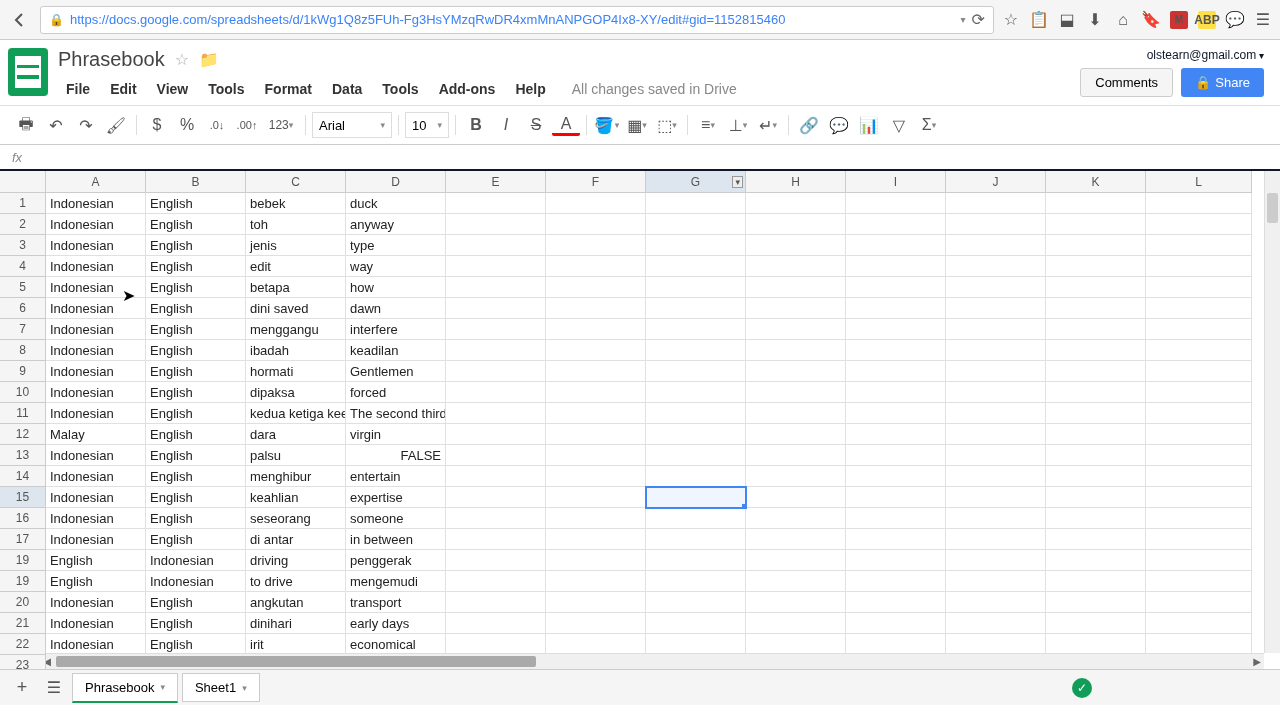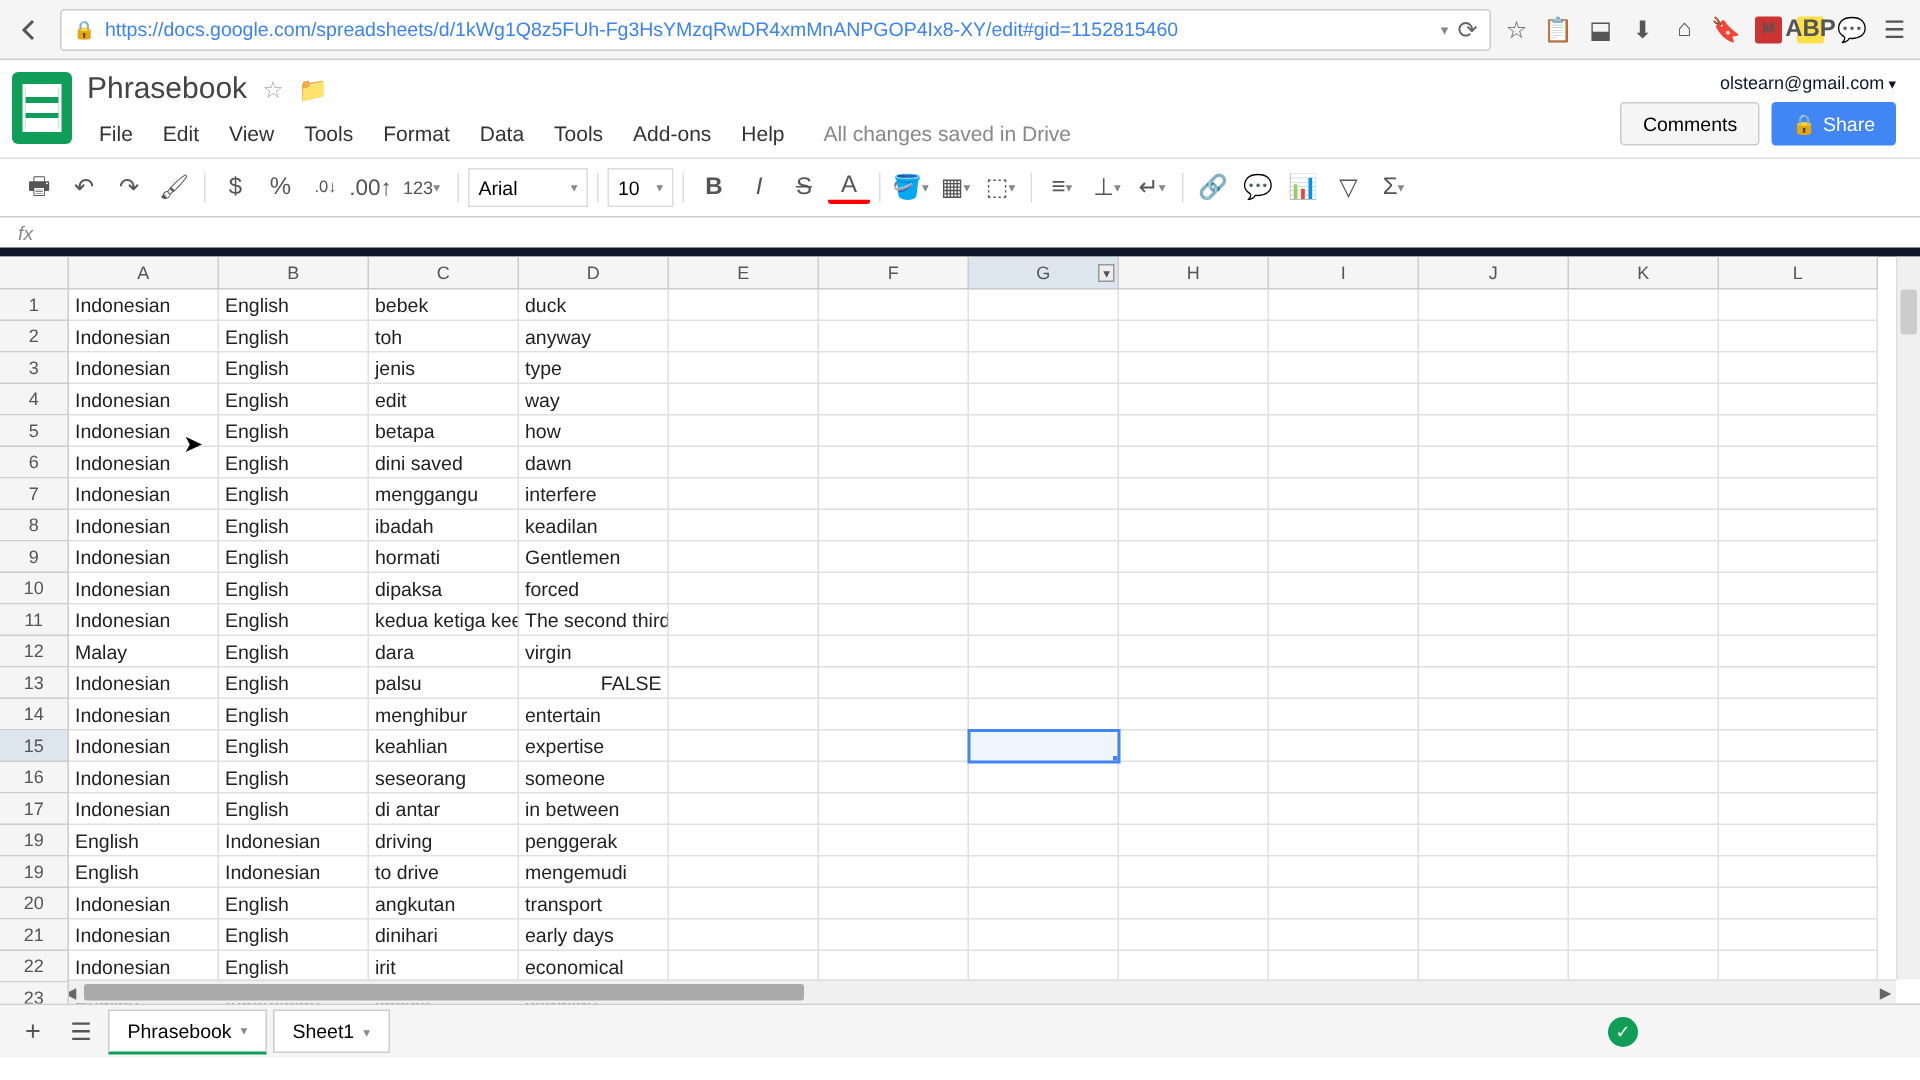--- a/index.html
+++ b/index.html
@@ -8,51 +8,51 @@
 
 .browser-bar { height: 40px; background: #f5f5f5; border-bottom: 1px solid #ccc; display: flex; align-items: center; padding: 0 8px; gap: 8px; }
 .nav-back { width: 24px; height: 24px; display: flex; align-items: center; justify-content: center; cursor: pointer; }
 .url-bar { flex: 1; height: 28px; background: #fff; border: 1px solid #ccc; border-radius: 3px; display: flex; align-items: center; padding: 0 8px; gap: 6px; }
 .lock-icon { color: #5a5; font-size: 12px; }
 .url-text { flex: 1; font-size: 13px; color: #3b82f6; }
 .reload-icon { color: #666; cursor: pointer; }
 .browser-icons { display: flex; gap: 10px; align-items: center; }
 .browser-icons span { width: 18px; height: 18px; display: inline-flex; align-items: center; justify-content: center; color: #555; cursor: pointer; }
 .ext-red { background: #c33; color: white; font-size: 10px; font-weight: bold; padding: 1px 2px; border-radius: 2px; }
-.ext-darkred { background: #fde047; color: white; font-size: 16px; font-weight: bold; padding: 1px 3px; border-radius: 2px; }
+.ext-darkred { background: #fde047; color: white; font-size: 12px; font-weight: bold; padding: 1px 3px; border-radius: 2px; }
 
 
 .doc-header { padding: 8px 16px 0 8px; display: flex; align-items: flex-start; }
 .app-icon { width: 40px; height: 48px; background: #0f9d58; border-radius: 4px; margin-right: 10px; display: flex; align-items: center; justify-content: center; }
 .app-icon::before { content: ""; width: 22px; height: 28px; background: linear-gradient(#fff 25%, #0f9d58 25%, #0f9d58 37%, #fff 37%, #fff 62%, #0f9d58 62%, #0f9d58 75%, #fff 75%); border: 2px solid white; }
 .title-area { flex: 1; }
 .title-row { display: flex; align-items: center; gap: 10px; }
 .doc-title { font-size: 20px; color: #444; }
 .star-icon { color: #aaa; cursor: pointer; }
 .folder-icon { color: #888; cursor: pointer; }
 .menu-bar { display: flex; gap: 4px; margin-top: 6px; align-items: center; }
-.menu-item { padding: 4px 8px; font-size: 14px; color: #333; cursor: pointer; }
+.menu-item { padding: 4px 8px; font-size: 14px; color: #333; cursor: pointer; font-weight: bold; }
 .save-status { font-size: 14px; color: #888; margin-left: 14px; }
 .header-right { display: flex; flex-direction: column; align-items: flex-end; gap: 6px; }
 .user-email { font-size: 12px; color: #0f172a; }
 .user-email::after { content: " ▾"; font-size: 10px; }
 .header-buttons { display: flex; gap: 8px; }
 .comments-btn { padding: 6px 14px; background: #f5f5f5; border: 1px solid #ccc; border-radius: 3px; font-size: 13px; cursor: pointer; }
 .share-btn { padding: 6px 14px; background: #4285f4; color: white; border: none; border-radius: 3px; font-size: 13px; cursor: pointer; display: flex; align-items: center; gap: 4px; }
 
 
 .toolbar { height: 40px; border-top: 1px solid #e0e0e0; border-bottom: 1px solid #ccc; display: flex; align-items: center; padding: 0 12px; gap: 2px; margin-top: 4px; }
 .tool-btn { width: 28px; height: 28px; display: flex; align-items: center; justify-content: center; color: #555; cursor: pointer; border-radius: 2px; }
 .tool-sep { width: 1px; height: 20px; background: #ddd; margin: 0 4px; }
 .font-select { width: 80px; height: 26px; border: 1px solid #ddd; padding: 0 6px; font-size: 13px; display: flex; align-items: center; justify-content: space-between; cursor: pointer; }
 .size-select { width: 44px; height: 26px; border: 1px solid #ddd; padding: 0 6px; font-size: 13px; display: flex; align-items: center; justify-content: space-between; cursor: pointer; }
 .dd-arrow { font-size: 9px; color: #888; }
 
 
-.formula-bar { height: 26px; border-bottom: 6px solid #0f172a; display: flex; align-items: center; padding: 0 12px; }
+.formula-bar { height: 26px; border-bottom: 2px solid #0f172a; display: flex; align-items: center; padding: 0 12px; }
 .fx-label { font-style: italic; color: #888; font-size: 13px; margin-right: 12px; }
 .formula-input { flex: 1; border: none; outline: none; font-size: 13px; }
 
 
 .grid-area { position: relative; height: 498px; overflow: hidden; }
 .grid-corner { position: absolute; left: 0; top: 0; width: 46px; height: 22px; background: #f5f5f5; border-right: 1px solid #ccc; border-bottom: 1px solid #ccc; z-index: 3; }
 .col-headers { position: absolute; left: 46px; top: 0; right: 16px; height: 22px; display: flex; z-index: 2; }
 .col-header { background: #f5f5f5; border-right: 1px solid #ccc; border-bottom: 1px solid #ccc; display: flex; align-items: center; justify-content: center; font-size: 12px; color: #555; cursor: pointer; position: relative; }
 .col-header.selected { background: #dde6ef; }
 .col-header .filter-dd { position: absolute; right: 2px; font-size: 9px; border: 1px solid #999; padding: 0 2px; background: #eee; }
@@ -156,21 +156,21 @@
 
 <div class="toolbar">
   <span class="tool-btn">🖶</span>
   <span class="tool-btn">↶</span>
   <span class="tool-btn">↷</span>
   <span class="tool-btn">🖌</span>
   <span class="tool-sep"></span>
   <span class="tool-btn">$</span>
   <span class="tool-btn">%</span>
   <span class="tool-btn" style="font-size:11px"><span>.0</span>↓</span>
-  <span class="tool-btn" style="font-size:15px"><span>.00</span>↑</span>
+  <span class="tool-btn" style="font-size:11px"><span>.00</span>↑</span>
   <span class="tool-btn" style="font-size:12px;width:36px">
       <span>123</span>
       <span class="dd-arrow">▾</span>
     </span>
   <span class="tool-sep"></span>
   <div class="font-select">
       <span>Arial</span>
       <span class="dd-arrow">▾</span>
     </div>
   <span class="tool-sep"></span>

